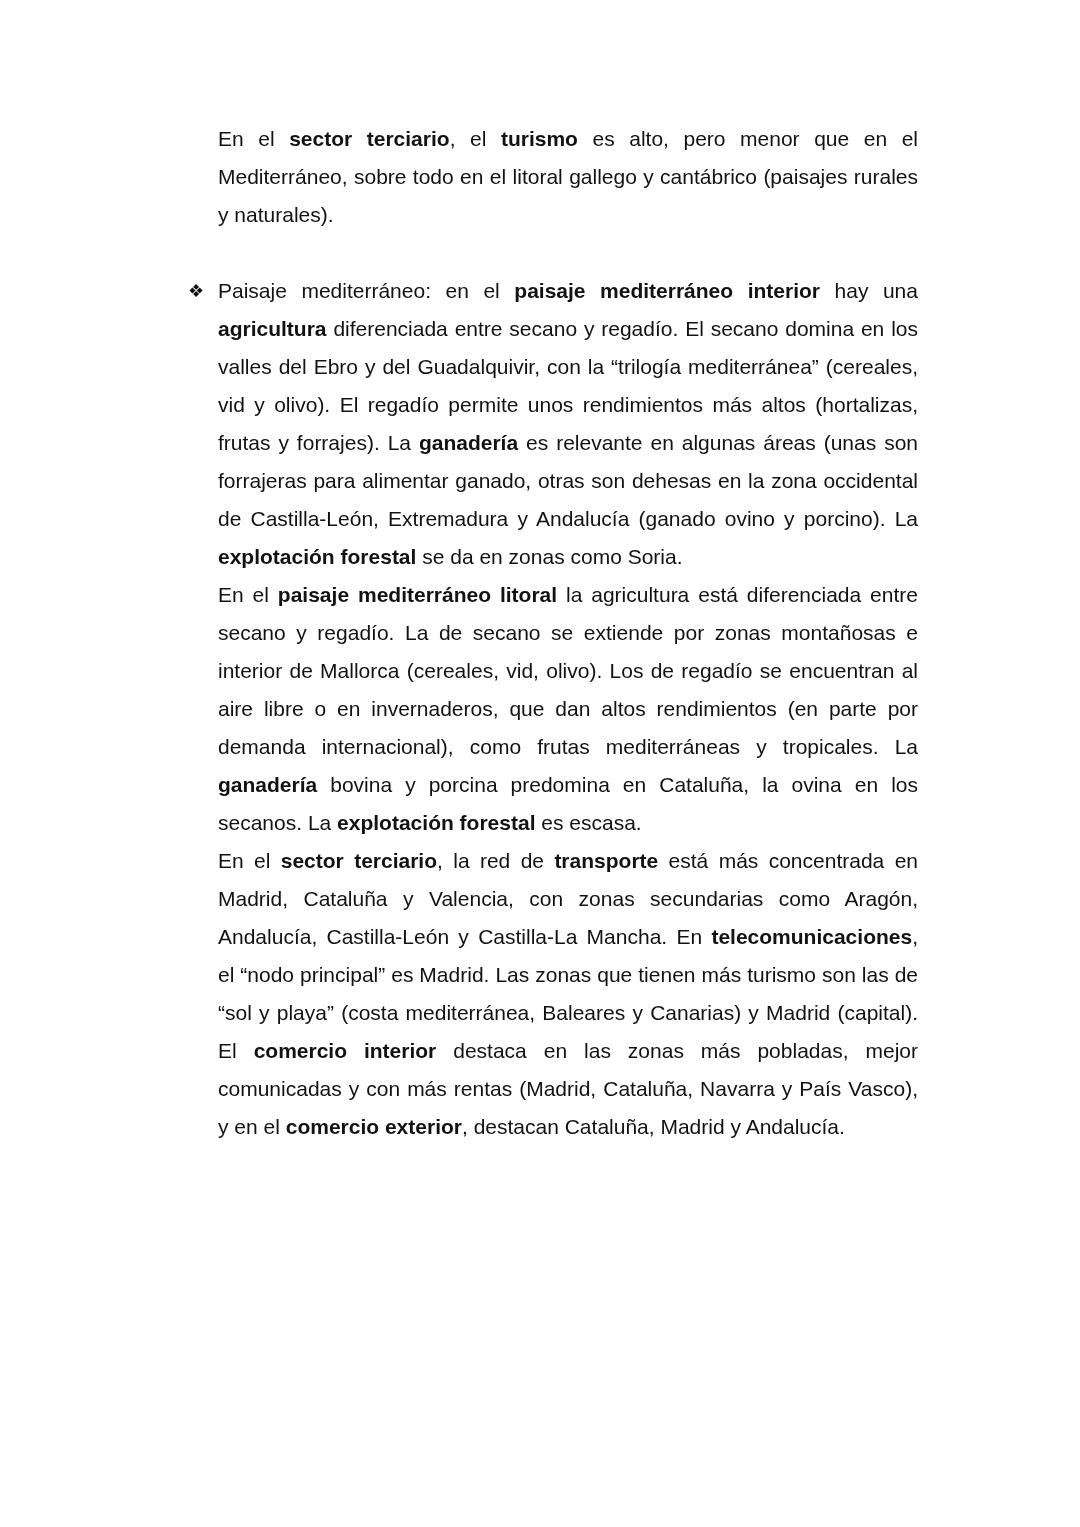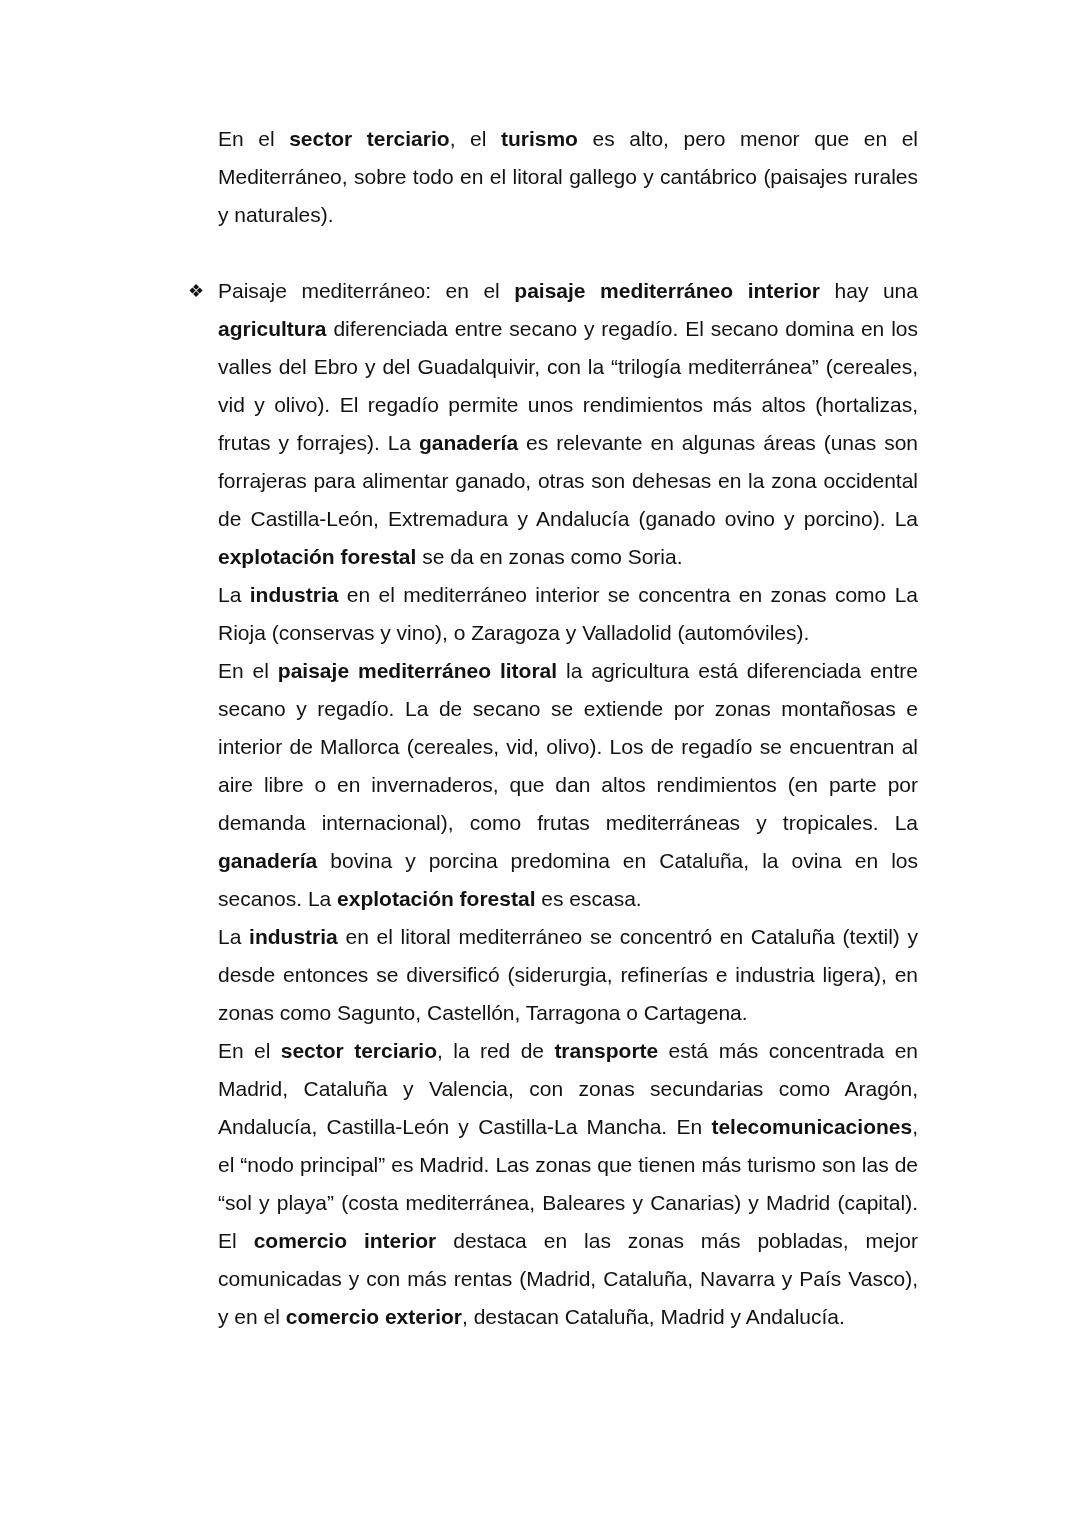--- a/index.html
+++ b/index.html
@@ -52,20 +52,18 @@
 <body>
 
 <div class="page">
 
   <p class="intro"><span>En el </span><span class="b">sector terciario</span><span>, el </span><span class="b">turismo</span><span> es alto, pero menor que en el Mediterráneo, sobre todo en el litoral gallego y cantábrico (paisajes rurales y naturales).</span></p>
 
   <div class="bullet-item">
     <span class="bullet-glyph">❖</span>
     <div>
         <p><span class="u">Paisaje mediterráneo</span><span>: en el </span><span class="b">paisaje mediterráneo interior</span><span> hay una </span><span class="b">agricultura</span><span> diferenciada entre secano y regadío. El secano domina en los valles del Ebro y del Guadalquivir, con la “trilogía mediterránea” (cereales, vid y olivo). El regadío permite unos rendimientos más altos (hortalizas, frutas y forrajes). La </span><span class="b">ganadería</span><span> es relevante en algunas áreas (unas son forrajeras para alimentar ganado, otras son dehesas en la zona occidental de Castilla-León, Extremadura y Andalucía (ganado ovino y porcino). La </span><span class="b">explotación forestal</span><span> se da en zonas como Soria.</span></p>
-        <p><span>La </span><span class="b">industria</span><span> en el mediterráneo interior se concentra en zonas como La Rioja (conservas y vino), o Zaragoza y Valladolid (automóviles).</span></p>
         <p><span>En el </span><span class="b">paisaje mediterráneo litoral</span><span> la agricultura está diferenciada entre secano y regadío. La de secano se extiende por zonas montañosas e interior de Mallorca (cereales, vid, olivo). Los de regadío se encuentran al aire libre o en invernaderos, que dan altos rendimientos (en parte por demanda internacional), como frutas mediterráneas y tropicales. La </span><span class="b">ganadería</span><span> bovina y porcina predomina en Cataluña, la ovina en los secanos. La </span><span class="b">explotación forestal</span><span> es escasa.</span></p>
-        <p><span>La </span><span class="b">industria</span><span> en el litoral mediterráneo se concentró en Cataluña (textil) y desde entonces se diversificó (siderurgia, refinerías e industria ligera), en zonas como Sagunto, Castellón, Tarragona o Cartagena.</span></p>
         <p><span>En el </span><span class="b">sector terciario</span><span>, la red de </span><span class="b">transporte</span><span> está más concentrada en Madrid, Cataluña y Valencia, con zonas secundarias como Aragón, Andalucía, Castilla-León y Castilla-La Mancha. En </span><span class="b">telecomunicaciones</span><span>, el “nodo principal” es Madrid. Las zonas que tienen más turismo son las de “sol y playa” (costa mediterránea, Baleares y Canarias) y Madrid (capital). El </span><span class="b">comercio interior</span><span> destaca en las zonas más pobladas, mejor comunicadas y con más rentas (Madrid, Cataluña, Navarra y País Vasco), y en el </span><span class="b">comercio exterior</span><span>, destacan Cataluña, Madrid y Andalucía.</span></p>
       </div>
   </div>
 
 </div>
 
 </body></html>

